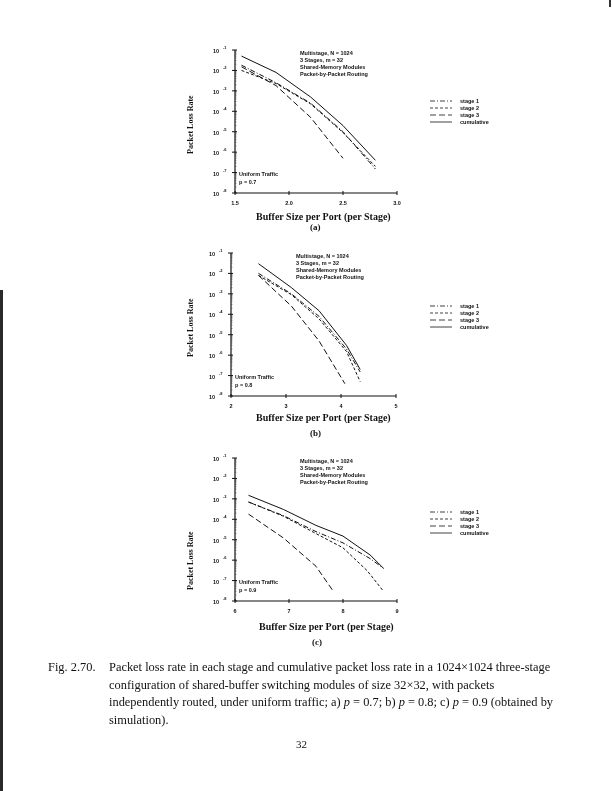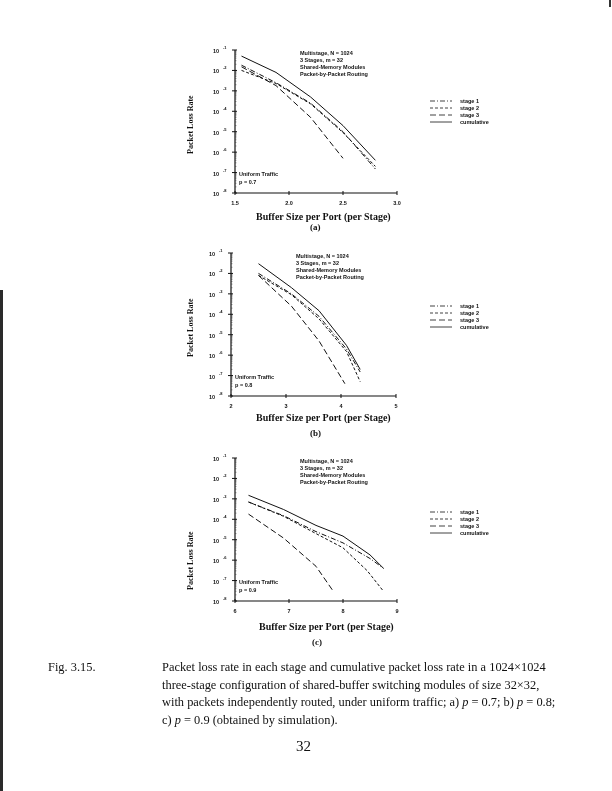--- a/index.html
+++ b/index.html
@@ -6,23 +6,23 @@
   body { width:612px; height:791px; position:relative; overflow:hidden; font-family:"Liberation Serif", serif; color:#111; }
   .left-edge { position:absolute; left:0; top:290px; width:3px; height:501px; background:#2a2a2a; }
   .top-mark { position:absolute; left:609px; top:0; width:2px; height:7px; background:#333; }
   .chart { position:absolute; left:180px; width:340px; }
   .chart svg { position:absolute; left:0; top:0; overflow:visible; }
   .xlabel { position:absolute; font-family:"Liberation Serif", serif; font-weight:bold; font-size:10px; white-space:nowrap; }
   .sublabel { position:absolute; font-family:"Liberation Serif", serif; font-weight:bold; font-size:9px; }
   .ylabel { position:absolute; font-family:"Liberation Serif", serif; font-weight:bold; font-size:8px; transform:rotate(-90deg); transform-origin:left top; white-space:nowrap; }
   .caption { position:absolute; left:48px; top:659px; width:510px; font-size:12.4px; line-height:17.5px; }
   .caption .num { position:absolute; left:0; top:0; }
-  .caption .body { margin-left:114px; }
+  .caption .body { margin-left:61px; }
   .caption i { font-style:italic; }
-  .page-num { position:absolute; left:296px; top:738px; font-size:15px; }
+  .page-num { position:absolute; left:296px; top:738px; font-size:11px; }
   svg text { font-family:"Liberation Sans", sans-serif; font-weight:bold; }
 </style>
 </head>
 <body>
 
 <div class="left-edge"></div>
 <div class="top-mark"></div>
 
 <div class="chart" id="chart-a" style="top:0px;height:240px;">
   <svg width="340" height="240">
@@ -366,17 +366,17 @@
       <text x="280" y="83" font-size="5.5" fill="#111">stage 3</text>
       <line x1="250" y1="88" x2="272" y2="88" stroke="#111" stroke-width="0.8" stroke-dasharray=""></line>
       <text x="280" y="90" font-size="5.5" fill="#111">cumulative</text>
     </svg>
   <div class="ylabel" style="left:6px;top:145px;">Packet Loss Rate</div>
   <div class="xlabel" style="left:79px;top:176px;">Buffer Size per Port (per Stage)</div>
   <div class="sublabel" style="left:132px;top:192px;">(c)</div>
 </div>
 
 <div class="caption">
-  <span class="num">Fig. 3.15.</span>
+  <span class="num">Fig. 2.70.</span>
   <div class="body"><span>Packet loss rate in each stage and cumulative packet loss rate in a 1024×1024 three-stage configuration of shared-buffer switching modules of size 32×32, with packets independently routed, under uniform traffic; a) </span><i>p</i><span> = 0.7; b) </span><i>p</i><span> = 0.8; c) </span><i>p</i><span> = 0.9 (obtained by simulation).</span></div>
 </div>
 
 <div class="page-num">32</div>
 
 </body></html>

